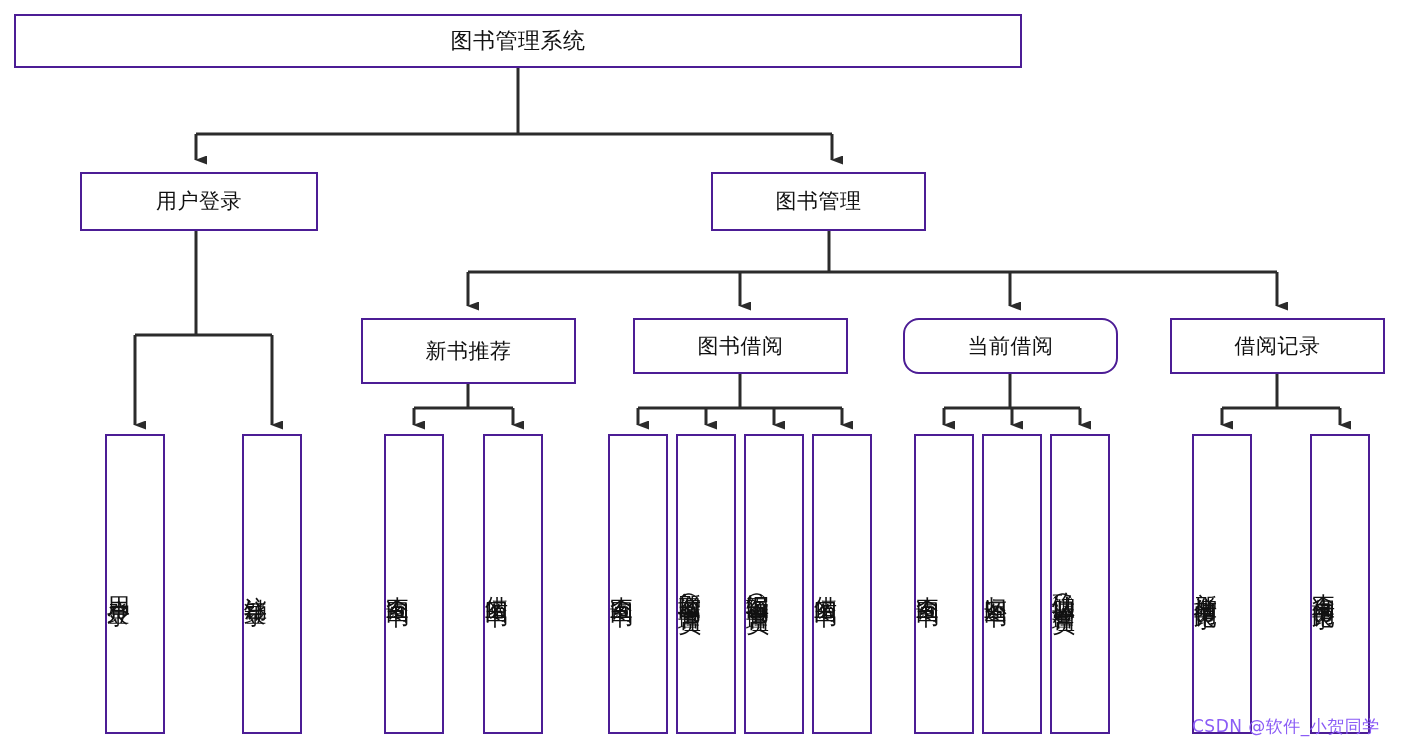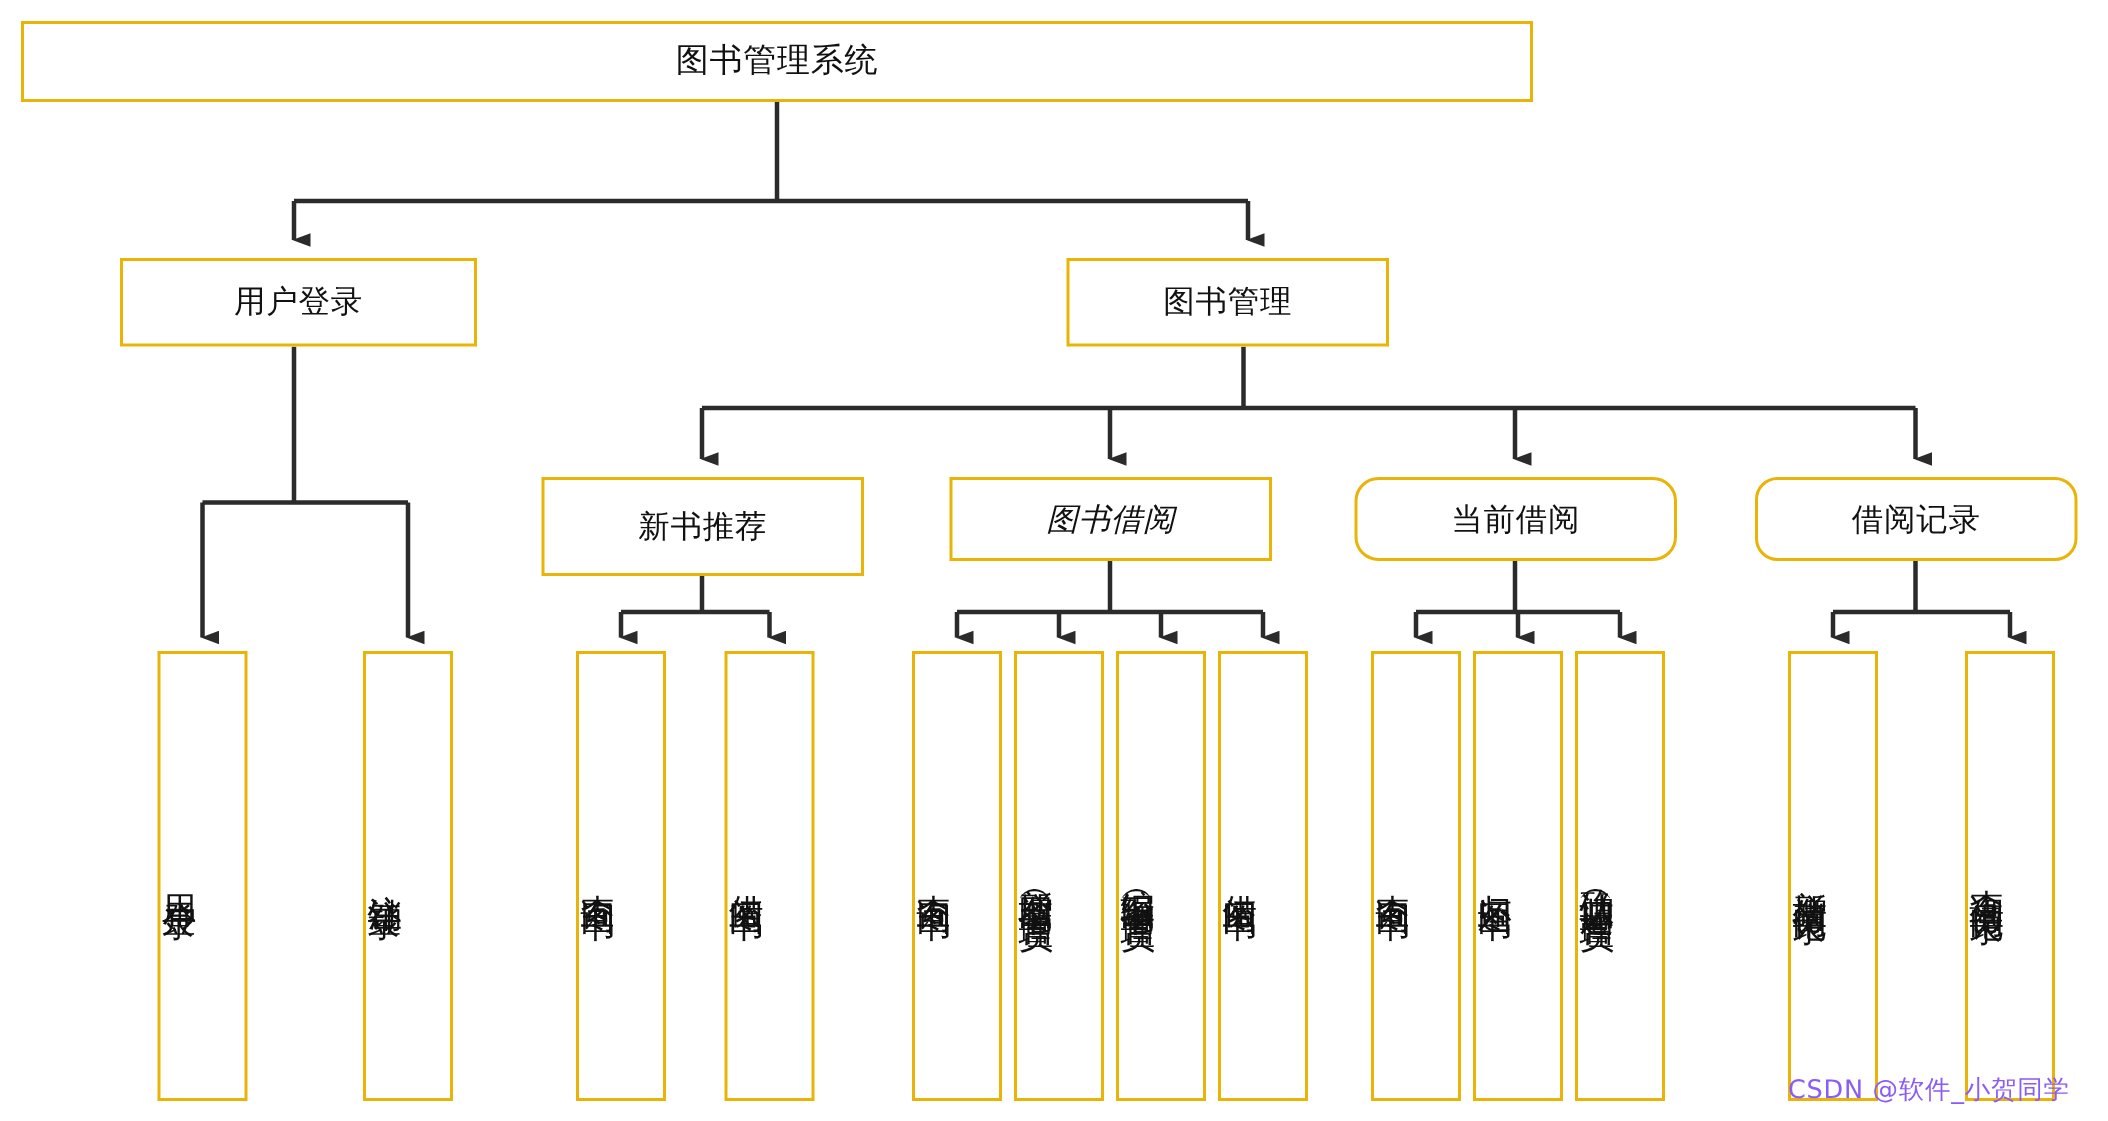--- a/index.html
+++ b/index.html
@@ -21,21 +21,21 @@
   #diagram-svg {
     position: absolute;
     left: 0;
     top: 0;
     width: 1405px;
     height: 747px;
   }
   .node {
     position: absolute;
     box-sizing: border-box;
-    border: 2px solid #eab308;
+    border: 2px solid #4c1d95;
     background: #ffffff;
     display: flex;
     align-items: center;
     justify-content: center;
     color: #111111;
     z-index: 2;
   }
   .node-label {
     display: block;
     line-height: 1.06;
@@ -147,29 +147,29 @@
   </div>
 
   <div class="node lvl1" style="left:711px; top:172px; width:215px; height:59px;">
     <span class="node-label">图书管理</span>
   </div>
 
   <div class="node lvl2" style="left:361px; top:318px; width:215px; height:66px;">
     <span class="node-label">新书推荐</span>
   </div>
 
-  <div class="node lvl2" style="left:633px; top:318px; width:215px; height:56px;font-style:italic;">
+  <div class="node lvl2" style="left:633px; top:318px; width:215px; height:56px;">
     <span class="node-label">图书借阅</span>
   </div>
 
   <div class="node lvl2" style="left:903px; top:318px; width:215px; height:56px;border-radius:16px;">
     <span class="node-label">当前借阅</span>
   </div>
 
-  <div class="node lvl2" style="left:1170px; top:318px; width:215px; height:56px;border-radius:15px;">
+  <div class="node lvl2" style="left:1170px; top:318px; width:215px; height:56px;">
     <span class="node-label">借阅记录</span>
   </div>
 
   <div class="node leaf center" style="left:105px; top:434px; width:60px; height:300px;">
     <span class="node-label">用户登录</span>
   </div>
 
   <div class="node leaf center" style="left:242px; top:434px; width:60px; height:300px;">
     <span class="node-label">注销登录</span>
   </div>

